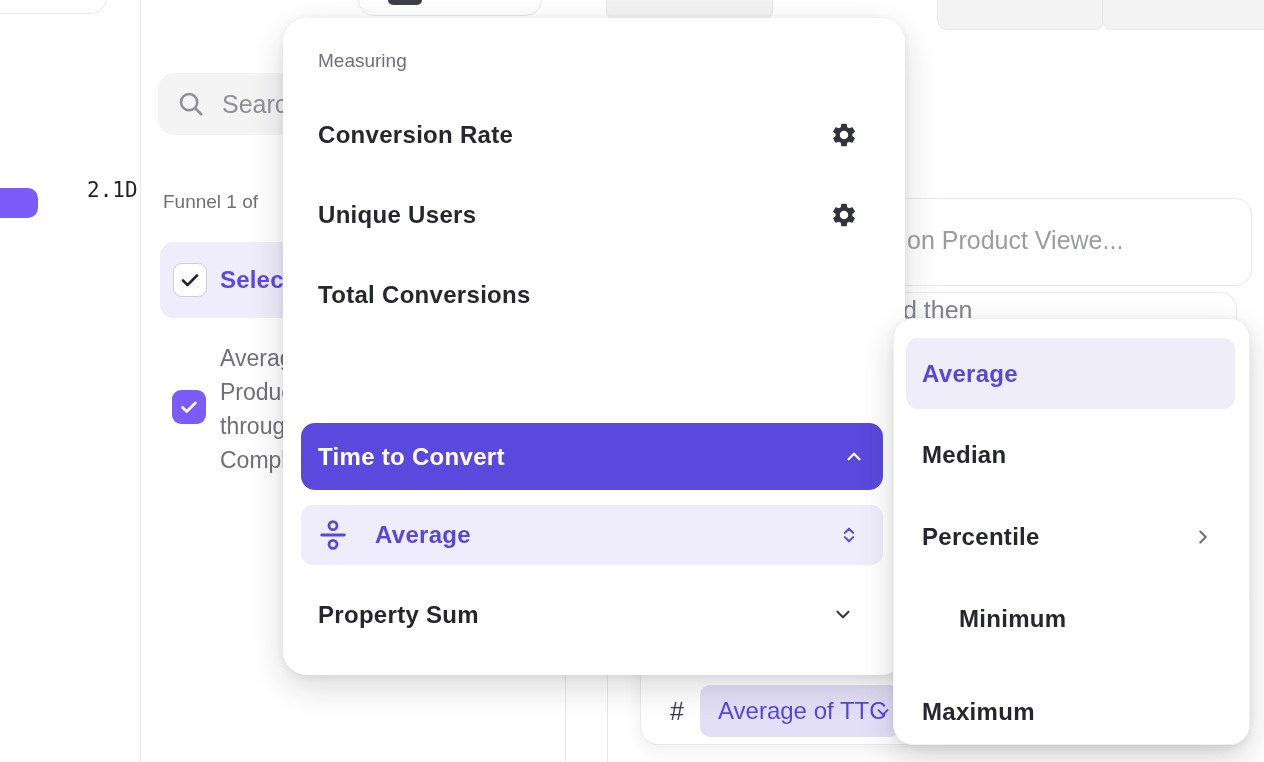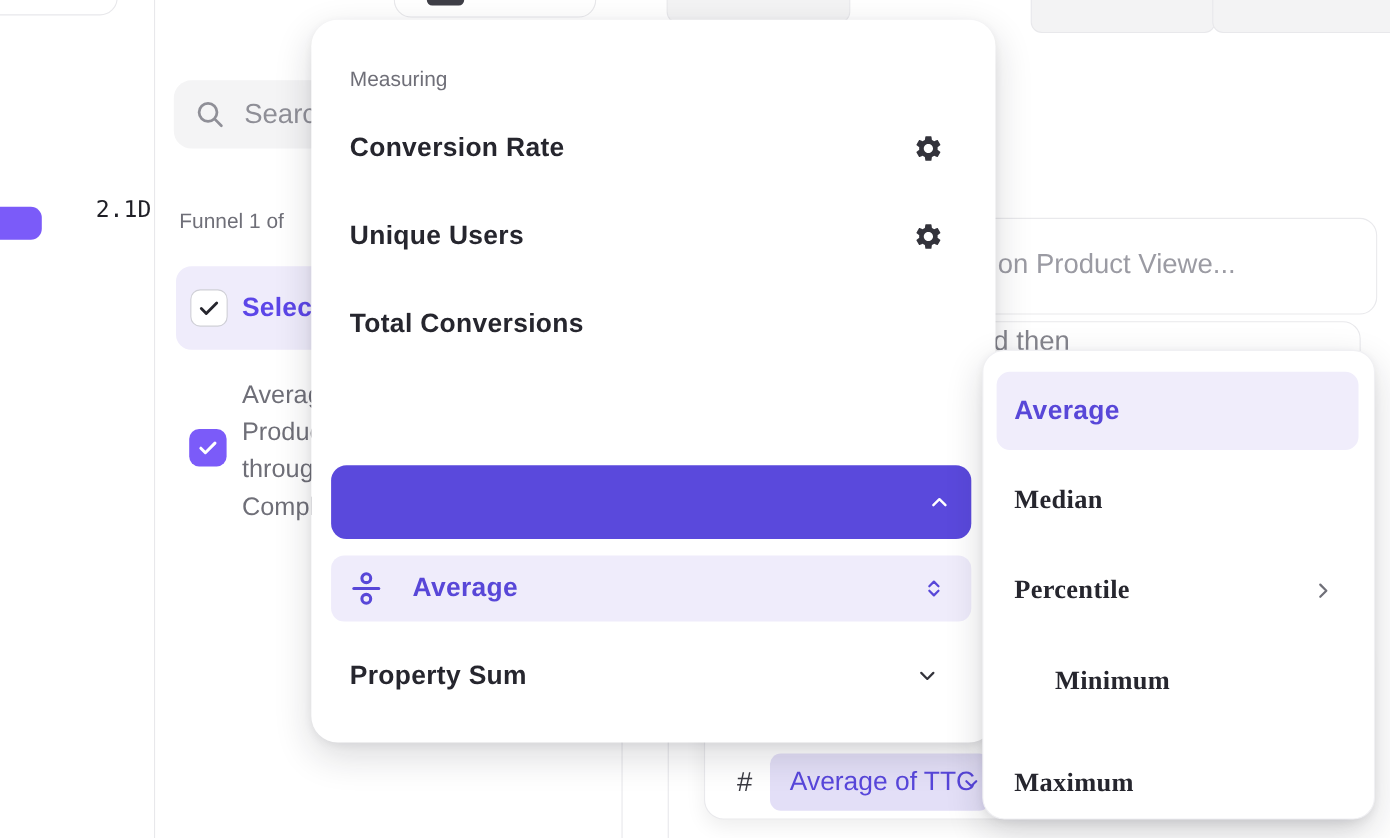--- a/index.html
+++ b/index.html
@@ -43,21 +43,21 @@
   .menu-header{position:absolute;left:35px;font-size:19px;color:#6F6F78;}
   .menu-item{position:absolute;left:35px;height:30px;line-height:30px;
     font-size:24px;font-weight:600;color:#26262E;letter-spacing:.3px;cursor:pointer;}
   .gear-btn{position:absolute;width:28px;height:28px;cursor:pointer;}
   .ttc-row{position:absolute;background:#5A49DC;border-radius:14px;}
   .ttc-row-label{position:absolute;left:17px;top:0;height:67px;line-height:67px;font-size:24px;font-weight:600;color:#ffffff;letter-spacing:.3px;}
   .avg-row{position:absolute;background:#EFECFB;border-radius:12px;}
   .avg-row-label{position:absolute;left:74px;top:0;height:60px;line-height:60px;font-size:24px;font-weight:600;color:#5847D8;letter-spacing:.3px;}
   .agg-selected-row{position:absolute;background:#F0EDFB;border-radius:12px;}
   .agg-selected-label{position:absolute;left:16px;top:0;height:71px;line-height:71px;font-size:24px;font-weight:600;color:#5847D8;letter-spacing:.3px;}
-  .agg-item{position:absolute;left:28px;height:30px;line-height:30px;font-size:24px;font-weight:600;color:#26262E;letter-spacing:.3px;cursor:pointer;font-family:Liberation Serif, serif;}
+  .agg-item{position:absolute;left:28px;height:30px;line-height:30px;font-size:24px;font-weight:600;color:#26262E;letter-spacing:.3px;cursor:pointer;}
   .icon{display:block;}
 </style>
 </head>
 <body>
 
 <div id="stage">
 
   <div class="v-divider" style="left:140px;top:0;height:762px;"></div>
   <div class="v-divider" style="left:565px;top:672px;height:90px;"></div>
   <div class="v-divider" style="left:607px;top:672px;height:90px;"></div>
@@ -112,39 +112,40 @@
   <div class="bg-card" style="left:640px;top:580px;width:600px;height:165px;border-radius:18px;box-shadow:0 6px 18px rgba(0,0,0,.07);"></div>
   <div class="hash-label nowrap" style="left:670px;top:697px;">#</div>
   <div class="ttc-pill" style="left:700px;top:685px;width:200px;height:52px;">
     <div class="ttc-pill-label nowrap">Average of TTC</div>
     <svg class="icon abs" style="left:174px;top:18px;" width="18" height="18" viewBox="0 0 24 24" fill="none" stroke="#5847DB" stroke-width="2.6" stroke-linecap="round" stroke-linejoin="round">
       <polyline points="6,9.5 12,15.5 18,9.5"></polyline>
     </svg>
   </div>
 
   <div class="panel" style="left:283px;top:18px;width:622px;height:657px;z-index:10;">
-    <div class="menu-header nowrap" style="top:44px;">Measuring</div>
+    <div class="menu-header nowrap" style="top:32px;">Measuring</div>
 
     <div class="menu-item nowrap" style="top:102px;">Conversion Rate</div>
     <div class="gear-btn" style="left:547px;top:103px;">
       <svg class="icon" width="28" height="28" viewBox="0 0 24 24" fill="#33333B">
         <path d="M19.14 12.94c.04-.3.06-.61.06-.94 0-.32-.02-.64-.07-.94l2.03-1.58c.18-.14.23-.41.12-.61l-1.92-3.32c-.12-.22-.37-.29-.59-.22l-2.39.96c-.5-.38-1.03-.7-1.62-.94l-.36-2.54c-.04-.24-.24-.41-.48-.41h-3.84c-.24 0-.43.17-.47.41l-.36 2.54c-.59.24-1.13.57-1.62.94l-2.39-.96c-.22-.08-.47 0-.59.22L2.74 8.87c-.12.21-.08.47.12.61l2.03 1.58c-.05.3-.09.63-.09.94s.02.64.07.94l-2.03 1.58c-.18.14-.23.41-.12.61l1.92 3.32c.12.22.37.29.59.22l2.39-.96c.5.38 1.03.7 1.62.94l.36 2.54c.05.24.24.41.48.41h3.84c.24 0 .44-.17.47-.41l.36-2.54c.59-.24 1.13-.56 1.62-.94l2.39.96c.22.08.47 0 .59-.22l1.92-3.32c.12-.22.07-.47-.12-.61l-2.01-1.58zM12 15.6c-1.98 0-3.6-1.62-3.6-3.6s1.62-3.6 3.6-3.6 3.6 1.62 3.6 3.6-1.62 3.6-3.6 3.6z"></path>
       </svg>
     </div>
 
     <div class="menu-item nowrap" style="top:182px;">Unique Users</div>
     <div class="gear-btn" style="left:547px;top:183px;">
       <svg class="icon" width="28" height="28" viewBox="0 0 24 24" fill="#33333B">
         <path d="M19.14 12.94c.04-.3.06-.61.06-.94 0-.32-.02-.64-.07-.94l2.03-1.58c.18-.14.23-.41.12-.61l-1.92-3.32c-.12-.22-.37-.29-.59-.22l-2.39.96c-.5-.38-1.03-.7-1.62-.94l-.36-2.54c-.04-.24-.24-.41-.48-.41h-3.84c-.24 0-.43.17-.47.41l-.36 2.54c-.59.24-1.13.57-1.62.94l-2.39-.96c-.22-.08-.47 0-.59.22L2.74 8.87c-.12.21-.08.47.12.61l2.03 1.58c-.05.3-.09.63-.09.94s.02.64.07.94l-2.03 1.58c-.18.14-.23.41-.12.61l1.92 3.32c.12.22.37.29.59.22l2.39-.96c.5.38 1.03.7 1.62.94l.36 2.54c.05.24.24.41.48.41h3.84c.24 0 .44-.17.47-.41l.36-2.54c.59-.24 1.13-.56 1.62-.94l2.39.96c.22.08.47 0 .59-.22l1.92-3.32c.12-.22.07-.47-.12-.61l-2.01-1.58zM12 15.6c-1.98 0-3.6-1.62-3.6-3.6s1.62-3.6 3.6-3.6 3.6 1.62 3.6 3.6-1.62 3.6-3.6 3.6z"></path>
       </svg>
     </div>
 
     <div class="menu-item nowrap" style="top:262px;">Total Conversions</div>
 
     <div class="ttc-row" style="left:18px;top:405px;width:582px;height:67px;">
+      <div class="ttc-row-label nowrap">Time to Convert</div>
       <svg class="icon abs" style="left:542px;top:23px;" width="22" height="22" viewBox="0 0 24 24" fill="none" stroke="#ffffff" stroke-width="2.4" stroke-linecap="round" stroke-linejoin="round">
         <polyline points="6,14.5 12,8.5 18,14.5"></polyline>
       </svg>
     </div>
 
     <div class="avg-row" style="left:18px;top:487px;width:582px;height:60px;">
       <svg class="icon abs" style="left:16px;top:14px;" width="32" height="32" viewBox="0 0 24 24" fill="none" stroke="#5847D8" stroke-width="2.1" stroke-linecap="round">
         <circle cx="12" cy="5" r="3"></circle>
         <circle cx="12" cy="19" r="3"></circle>
         <line x1="3.5" y1="12" x2="20.5" y2="12"></line>

